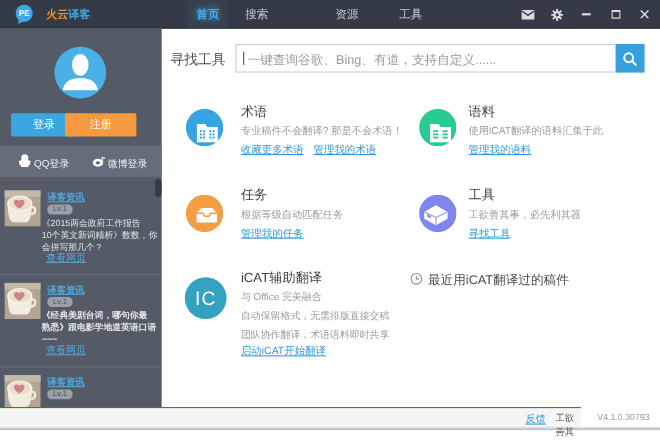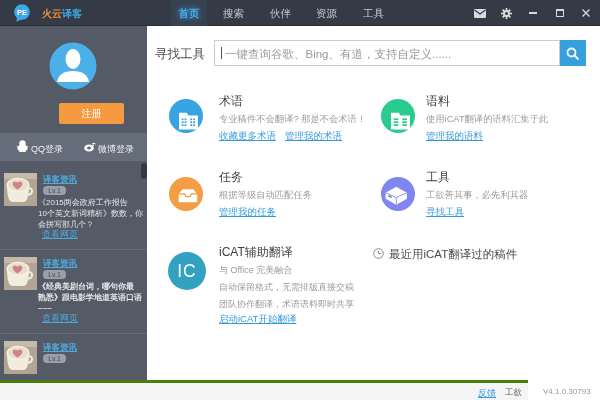--- a/index.html
+++ b/index.html
@@ -14,22 +14,21 @@
 
   <svg class="abs" style="left:14px;top:4px" width="17" height="18" viewBox="0 0 17 18">
     <circle cx="8" cy="8" r="7.8" fill="#3da8e8"></circle>
     <path d="M3.2 13.8 L2.2 17.8 L8.5 15.2 Z" fill="#3da8e8"></path>
     <text x="8" y="10.8" font-size="7.5" font-weight="bold" fill="#fff" text-anchor="middle" font-family="Liberation Sans,sans-serif">PE</text>
   </svg>
   <div class="abs" style="left:42px;top:8px;font-size:10px;font-weight:bold;line-height:11px"><span style="color:#f0913b">火云</span><span style="color:#41a7e2">译客</span></div>
 
   <div class="abs" style="left:171px;top:0;width:36px;height:26px;background:#37414f;color:#42abee;font-size:10.5px;font-weight:bold;line-height:26px;text-align:center;text-shadow:0 0 7px rgba(66,171,238,.9)">首页</div>
   <div class="abs" style="left:212px;top:0;width:43px;height:26px;color:#c9ced4;font-size:10.5px;line-height:26px;text-align:center">搜索</div>
-  <div class="abs" style="left:259px;top:0;width:43px;height:26px;color:#c9ced4;font-size:10.5px;line-height:26px;text-align:center">伙伴</div>
-  <div class="abs" style="left:305px;top:0;width:43px;height:26px;color:#c9ced4;font-size:10.5px;line-height:26px;text-align:center">资源</div>
+  <div class="abs" style="left:305px;top:0;width:43px;height:26px;color:#c9ced4;font-size:10.5px;line-height:26px;text-align:left">资源</div>
   <div class="abs" style="left:352px;top:0;width:43px;height:26px;color:#c9ced4;font-size:10.5px;line-height:26px;text-align:center">工具</div>
 
   <svg class="abs" style="left:474px;top:9px" width="12" height="9" viewBox="0 0 12 9">
     <rect x="0" y="0" width="12" height="9" rx="1" fill="#d9dadc"></rect>
     <path d="M0.5 1 L6 5 L11.5 1" stroke="#343b46" stroke-width="1.2" fill="none"></path>
   </svg>
   <svg class="abs" style="left:501px;top:8px" width="11" height="11" viewBox="0 0 11 11">
     <g fill="#d9dadc">
       <circle cx="5.5" cy="5.5" r="3.4"></circle>
       <g stroke="#d9dadc" stroke-width="1.7">
@@ -49,20 +48,21 @@
 </div>
 
 <div class="abs" style="left:0;top:26px;width:147px;height:354px;background:#545b66;overflow:hidden">
 
   <svg class="abs" style="left:49px;top:16px" width="48" height="48" viewBox="0 0 48 48">
     <circle cx="24" cy="24" r="23.5" fill="#4cb0e8"></circle>
     <ellipse cx="24" cy="17" rx="7.5" ry="10" fill="#fff"></ellipse>
     <path d="M8 40 Q10 29 24 29 Q38 29 40 40 Z" fill="#fff"></path>
   </svg>
 
+  <div class="abs" style="left:10px;top:77px;width:60px;height:21px;background:#3aa7e3;border-radius:2px;color:#fff;font-size:10px;line-height:21px;text-align:center">登录</div>
   <div class="abs" style="left:59px;top:77px;width:65px;height:21px;background:#f59a40;border-radius:2px;color:#fff;font-size:10px;line-height:21px;text-align:center">注册</div>
 
   <div class="abs" style="left:0;top:107px;width:147px;height:28px;background:#656c7a">
     <svg class="abs" style="left:17px;top:7px" width="11" height="12" viewBox="0 0 11 12">
       <ellipse cx="5.5" cy="3.5" rx="3.2" ry="3.3" fill="#fff"></ellipse>
       <ellipse cx="5.5" cy="7.8" rx="4.3" ry="4" fill="#fff"></ellipse>
       <ellipse cx="1.4" cy="8.2" rx="1" ry="2.4" fill="#fff" transform="rotate(-12 1.4 8.2)"></ellipse>
       <ellipse cx="9.6" cy="8.2" rx="1" ry="2.4" fill="#fff" transform="rotate(12 9.6 8.2)"></ellipse>
       <ellipse cx="3.6" cy="11.3" rx="1.7" ry="0.7" fill="#fff"></ellipse>
       <ellipse cx="7.4" cy="11.3" rx="1.7" ry="0.7" fill="#fff"></ellipse>
@@ -198,18 +198,18 @@
 <div class="abs" style="left:219px;top:244px;font-size:12px;color:#3f3f3f">iCAT辅助翻译</div>
 <div class="abs" style="left:219px;top:262px;font-size:9px;line-height:17px;color:#9b9b9b">与 Office 完美融合<br>自动保留格式，无需排版直接交稿<br>团队协作翻译，术语语料即时共享</div>
 <div class="abs lnk" style="left:219px;top:313px;font-size:9.5px">启动iCAT开始翻译</div>
 
 <svg class="abs" style="left:373px;top:248px" width="11" height="11" viewBox="0 0 11 11">
   <circle cx="5.5" cy="5.5" r="4.8" stroke="#8a8a8a" stroke-width="1" fill="none"></circle>
   <path d="M5.5 2.8 V5.5 H8" stroke="#8a8a8a" stroke-width="1" fill="none"></path>
 </svg>
 <div class="abs" style="left:389px;top:247px;font-size:11.5px;color:#4a4a4a">最近用iCAT翻译过的稿件</div>
 
-<div class="abs" style="left:0;top:380px;width:528px;height:20px;background:#f5f5f6;border-top:3px solid #4d7c0f">
+<div class="abs" style="left:0;top:370px;width:528px;height:20px;background:#f5f5f6;border-top:1px solid #4d7c0f">
   <div class="abs" style="left:0;top:17px;width:600px;height:3px;background:linear-gradient(#e8e8ea,#b9b9bb)"></div>
   <div class="abs lnk" style="left:478px;top:4px;font-size:9px">反馈</div>
   <div class="abs" style="left:505px;top:4px;font-size:8.5px;color:#555">工欲善其事</div>
   <div class="abs" style="left:543px;top:4px;font-size:8px;color:#999">V4.1.0.30793</div>
 </div>
 
 </body></html>

